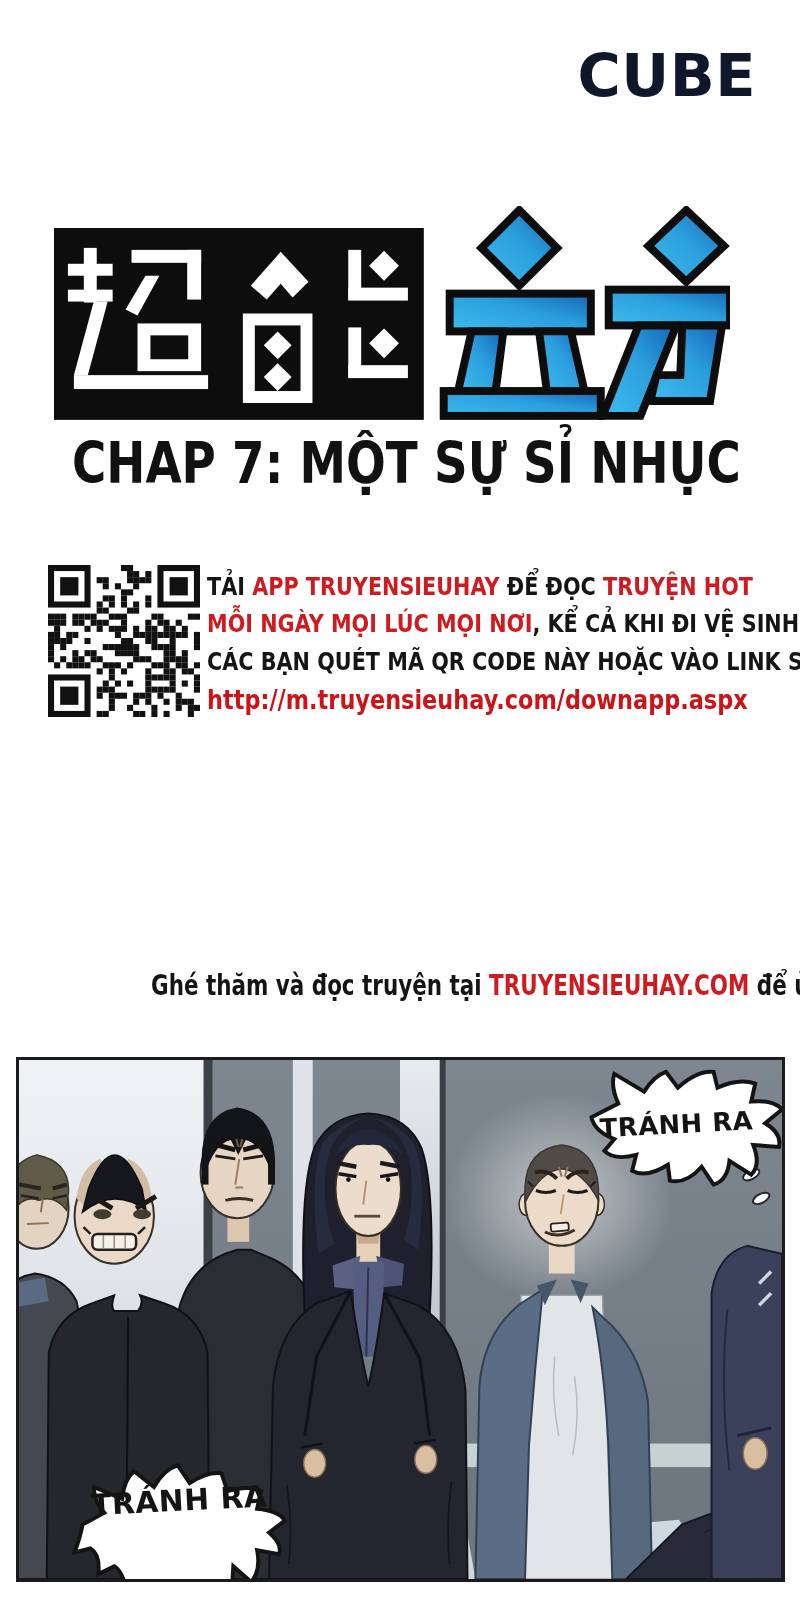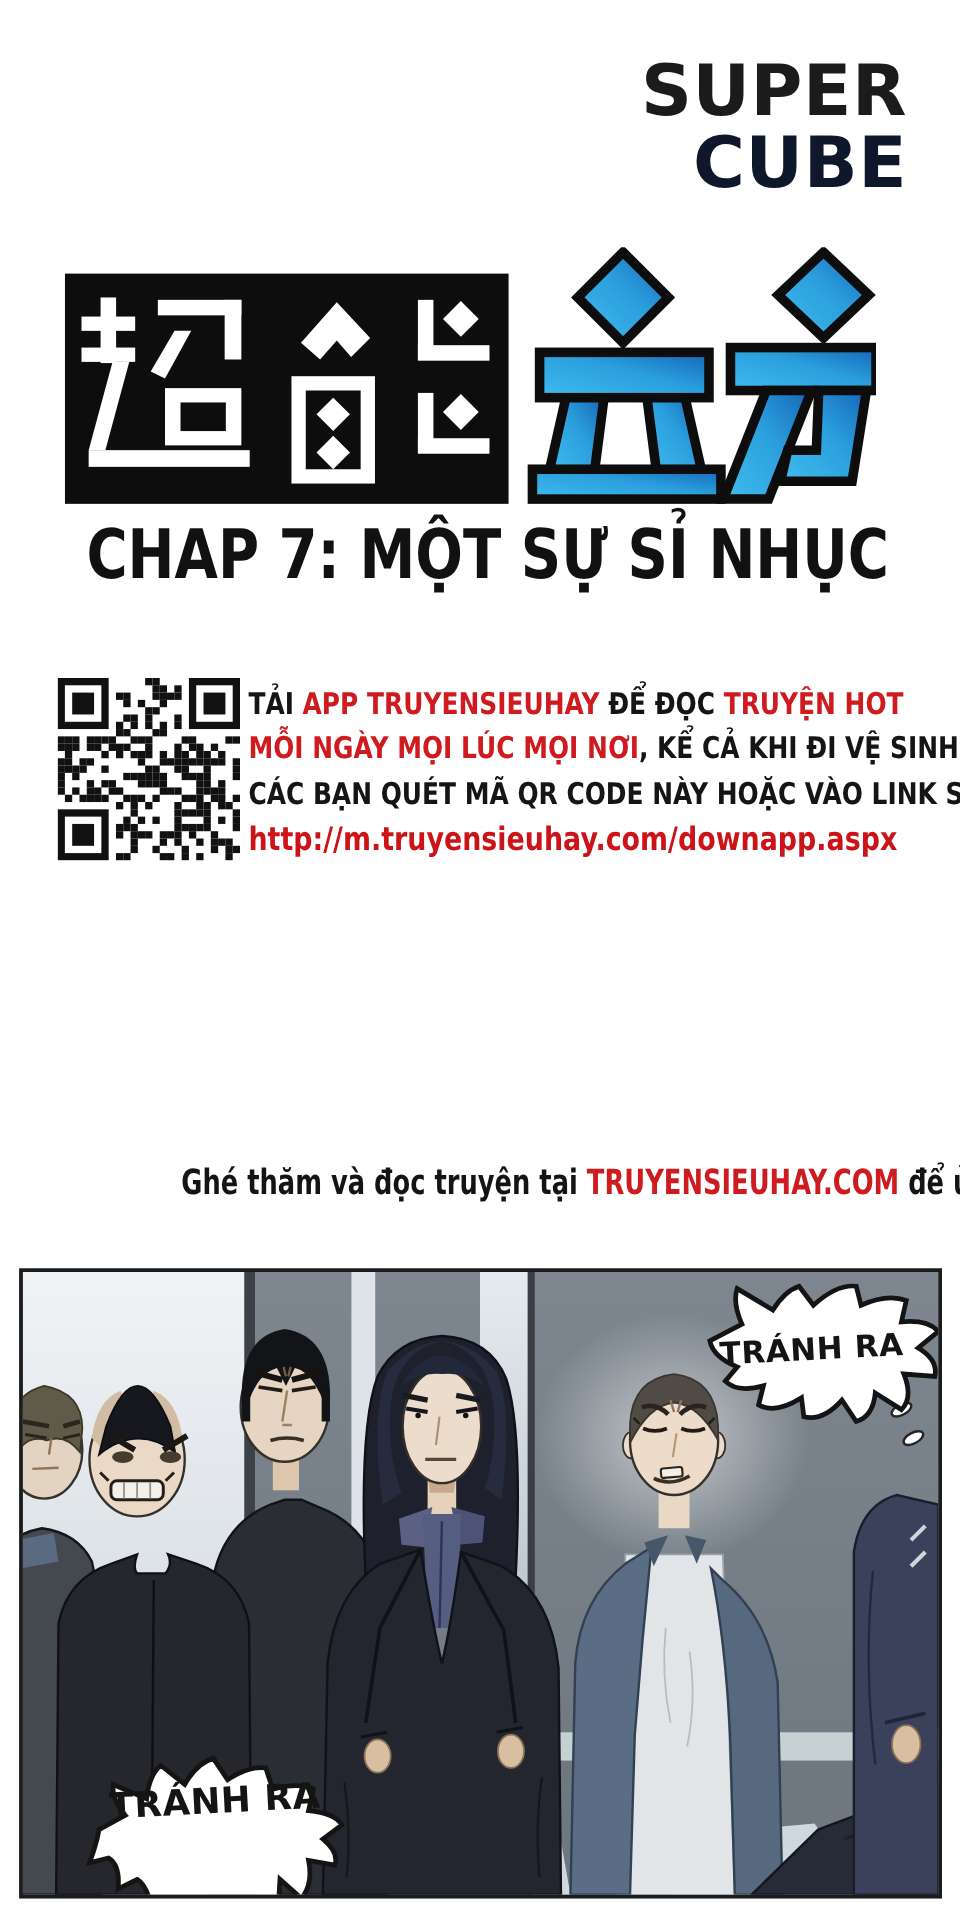--- a/index.html
+++ b/index.html
@@ -32,21 +32,20 @@
          border:3px solid #1b1b1b;box-sizing:border-box;overflow:hidden;background:#79828a;}
   .panel svg{display:block;width:100%;height:100%;}
   .bubble-text{font-family:"DejaVu Sans",sans-serif;font-weight:bold;fill:#141414;}
 </style>
 </head>
 <body>
 
 <div class="stage">
 
   <div class="brand">
-    <div class="l1">SUPER</div>
     <div class="l2">CUBE</div>
   </div>
 
   <svg class="cnlogo" viewBox="0 0 680 215" role="img" aria-label="超能立方">
     <defs>
       <linearGradient id="blueg" x1="0" y1="1" x2="1" y2="0">
         <stop offset="0" stop-color="#3fbbee"></stop>
         <stop offset="0.55" stop-color="#2b9fdd"></stop>
         <stop offset="1" stop-color="#1565b8"></stop>
       </linearGradient>

